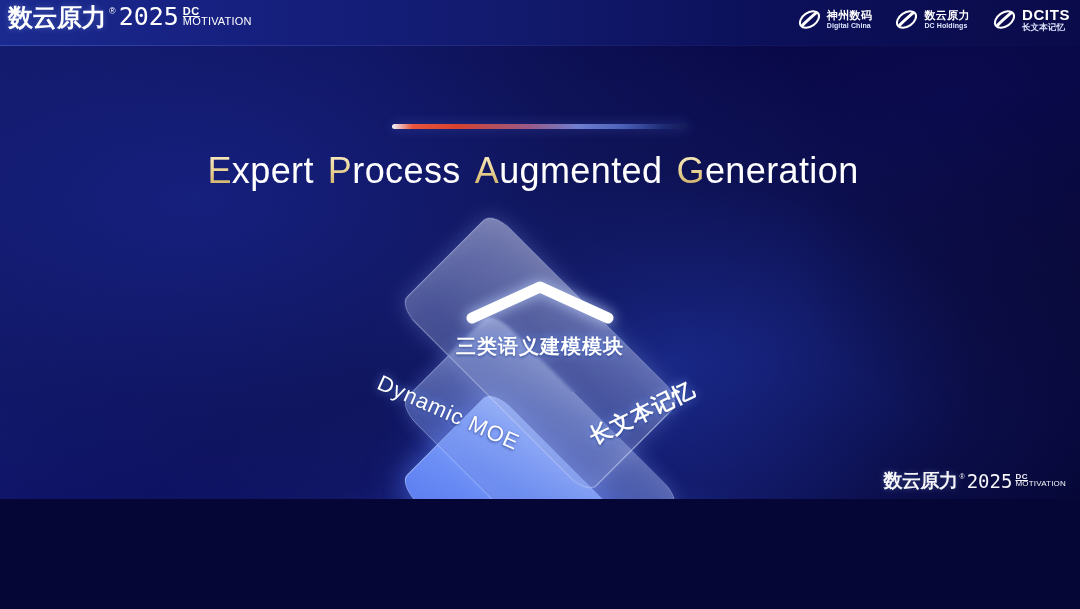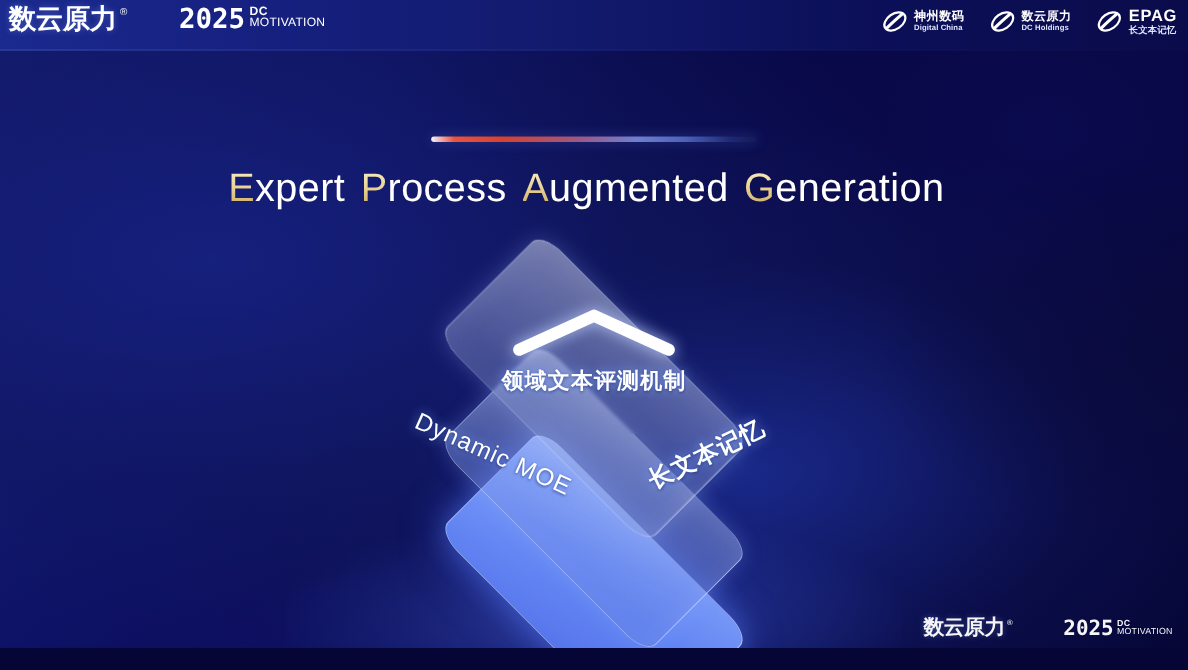--- a/index.html
+++ b/index.html
@@ -6,21 +6,21 @@
   * { margin:0; padding:0; box-sizing:border-box; }
   html,body { width:1080px; height:609px; overflow:hidden; }
   body {
     font-family:"Liberation Sans","DejaVu Sans",sans-serif;
     background:#050536;
     position:relative;
   }
 
   
   .stage{
-    position:absolute; inset:0; width:1080px; height:589px;
+    position:absolute; inset:0; width:1080px; height:499px;
     overflow:hidden;
     background:
       radial-gradient(900px 480px at 18% 40%, #16207d 0%, rgba(18,26,100,0.55) 42%, rgba(8,9,62,0) 72%),
       radial-gradient(700px 420px at 62% 72%, #1a2a8c 0%, rgba(16,22,86,0.45) 45%, rgba(7,8,56,0) 75%),
       radial-gradient(760px 500px at 88% 20%, #0a0a4e 0%, rgba(7,7,62,0.6) 50%, rgba(5,5,48,0) 80%),
       linear-gradient(120deg,#141c78 0%,#0e1266 26%,#0a0a52 56%,#070742 78%,#050534 100%);
   }
   .stage::after{
     content:""; position:absolute; inset:0;
     background:
@@ -46,26 +46,25 @@
     display:flex; align-items:flex-start; gap:3px;
     color:#ffffff; white-space:nowrap;
   }
   .brand-cn{
     font-size:25px; font-weight:700; letter-spacing:-0.5px; line-height:26px;
     font-family:"Liberation Sans","DejaVu Sans",sans-serif;
     text-shadow:0 0 6px rgba(150,180,255,0.35);
   }
   .brand-reg{ font-size:9px; line-height:12px; margin-top:1px; }
   .brand-year{
-    font-size:25px; font-weight:700; line-height:26px; letter-spacing:0px;
+    font-size:25px; font-weight:400; line-height:26px; letter-spacing:0px;
     font-family:"DejaVu Sans Mono","Liberation Mono",monospace;
-    margin-left:44px;
   }
   .brand-dc{ margin-left:1px; line-height:1; padding-top:2px; }
-  .brand-dc-1{ font-size:11px; font-weight:700; letter-spacing:0.5px; display:block; }
+  .brand-dc-1{ font-size:11px; font-weight:700; letter-spacing:0.5px; display:block;text-decoration:underline; }
   .brand-dc-2{ font-size:11px; font-weight:400; letter-spacing:0.2px; display:block; margin-top:-1px;}
 
   
   .live-line{
     position:absolute; top:52px; left:6px; z-index:8;
     font-size:23px; font-weight:700; color:#ffffff; letter-spacing:0.5px;
     text-shadow:0 1px 5px rgba(0,0,0,0.6);
     white-space:nowrap;
   }
 
@@ -256,21 +255,21 @@
     </div>
 
     <div class="logo">
       <span class="logo-mark">
         <svg viewBox="0 0 40 40" width="25" height="25">
           <ellipse cx="20" cy="20" rx="17" ry="11" fill="none" stroke="#ffffff" stroke-width="3.2" transform="rotate(-35 20 20)"></ellipse>
           <path d="M9 29 C16 22 24 15 31 9" stroke="#ffffff" stroke-width="4.6" fill="none" stroke-linecap="round"></path>
         </svg>
       </span>
       <span class="logo-txt en">
-        <span class="l1">EPAG</span>
+        <span class="l1">DCITS</span>
         <span class="l2">长文本记忆</span>
       </span>
     </div>
 
   </div>
 
 
   <div class="divider"></div>
 
   <div class="sub-title">
@@ -290,21 +289,21 @@
         <div class="face"></div>
       </div>
   </div>
 
   <div class="chevron">
     <svg viewBox="0 0 152 46" width="152" height="46">
       <path d="M8 40 L76 9 L144 40" fill="none" stroke="#ffffff" stroke-width="11" stroke-linecap="round" stroke-linejoin="round"></path>
     </svg>
   </div>
 
-  <div class="lbl lbl-top">领域文本评测机制</div>
+  <div class="lbl lbl-top">三类语义建模模块</div>
   <div class="lbl lbl-moe">Dynamic MOE</div>
   <div class="lbl lbl-mem">长文本记忆</div>
 
   <div class="watermark">
     <span class="brand-cn">数云原力</span>
     <span class="brand-reg">®</span>
     <span class="brand-year">2025</span>
     <span class="brand-dc">
       <span class="brand-dc-1">DC</span>
       <span class="brand-dc-2">MOTIVATION</span>

